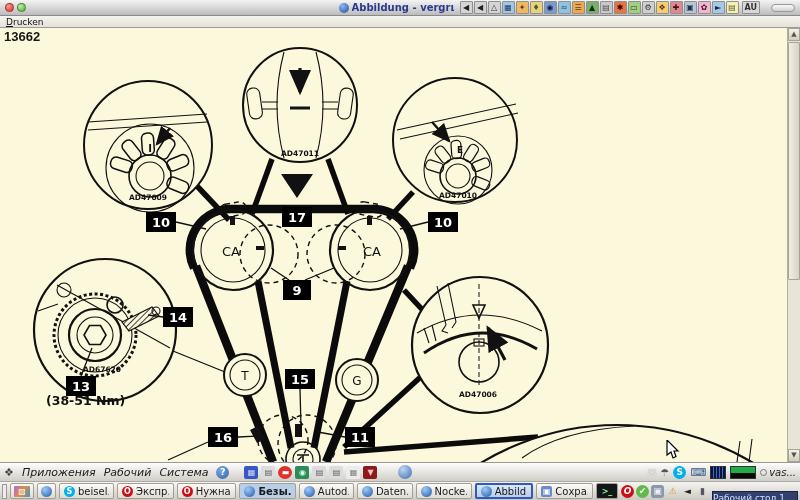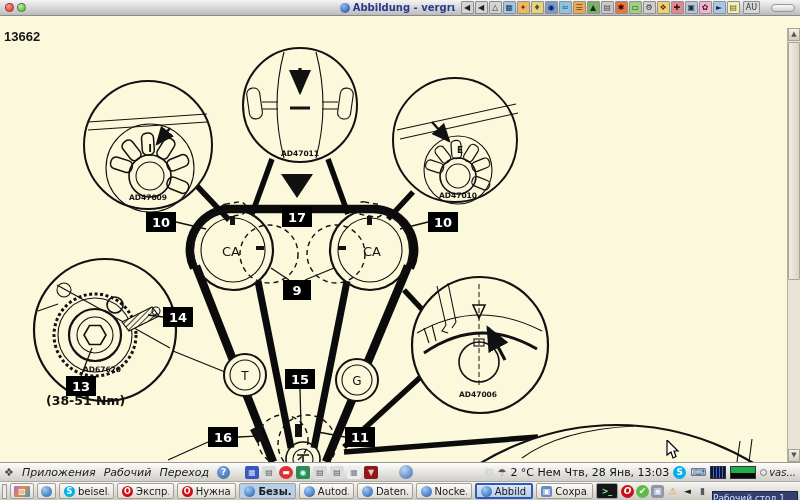--- a/index.html
+++ b/index.html
@@ -16,21 +16,21 @@
   .wbtn.green { background:radial-gradient(circle at 35% 30%, #c2f0a6, #3fae32); }
   .tspacer { flex:1; }
   .appicon { width:10px; height:10px; border-radius:50%; flex:0 0 auto;
     background:radial-gradient(circle at 35% 30%, #8fb8f0, #1a4a9e); }
   .wtitle { font-size:10px; font-weight:bold; color:#2a3b8e; white-space:nowrap;
     max-width:102px; overflow:hidden; margin-right:3px; }
   .tbicons { display:flex; gap:1px; }
   .tbic { width:13px; height:13px; border:1px solid #909090; border-radius:1px;
     font-size:8px; line-height:11px; text-align:center; overflow:hidden; cursor:default; }
   .aubtn { height:13px; border:1px solid #909090; background:#d8d8d8; font-size:8px;
-    font-weight:normal; color:#333; padding:0 2px; border-radius:1px; font-family:inherit; }
+    font-weight:bold; color:#333; padding:0 2px; border-radius:1px; font-family:inherit; }
   .pill { width:24px; height:8px; border:1px solid #999; border-radius:4px;
     background:linear-gradient(#fafafa,#d0d0d0); margin-left:8px; }
 
   
   .menubar { position:absolute; top:16px; left:0; width:800px; height:12px;
     background:linear-gradient(#f6f4ee,#e4e1d8); border-bottom:1px solid #9c9c9c;
     display:flex; align-items:center; padding:0 6px; font-size:9px; color:#111; }
   .menu-item::first-letter { text-decoration:underline; }
 
   
@@ -166,20 +166,23 @@
         <span class="tbic" style="background: rgb(224, 136, 144); color: rgb(68, 17, 17);"><i>✚</i></span>
         <span class="tbic" style="background: rgb(184, 196, 216); color: rgb(34, 51, 68);"><i>▣</i></span>
         <span class="tbic" style="background: rgb(240, 184, 208); color: rgb(85, 17, 51);"><i>✿</i></span>
         <span class="tbic" style="background: rgb(168, 200, 232); color: rgb(17, 34, 68);"><i>►</i></span>
         <span class="tbic" style="background: rgb(244, 240, 176); color: rgb(85, 85, 51);"><i>▤</i></span>
       </div>
     <button class="aubtn">AU</button>
     <span class="pill"></span>
   </div>
 
+  <div class="menubar">
+    <span class="menu-item">Drucken</span>
+  </div>
 
   <div class="content">
     <svg class="diagram" width="787" height="434" viewBox="0 0 787 434">
       <defs>
         <marker id="ah" markerWidth="9" markerHeight="9" refX="7" refY="3.5" orient="auto">
           <path d="M0,0 L8,3.5 L0,7 Z" fill="#111"></path>
         </marker>
         <pattern id="hatch" width="4" height="4" patternUnits="userSpaceOnUse" patternTransform="rotate(45)">
           <rect width="4" height="4" fill="#fcf8dc"></rect>
           <line x1="0" y1="0" x2="0" y2="4" stroke="#111" stroke-width="1.6"></line>
@@ -378,39 +381,38 @@
       <polygon points="1,0 1,15 5,12 7,18 10,16.5 8,11 12,11" fill="#fff" stroke="#000" stroke-width="1.2"></polygon>
     </svg>
   </div>
 
   <div class="panel1">
     <span class="foot">❖</span>
     <div class="pmenus">
 
     <span class="pmenu"><i>Приложения</i></span>
         <span class="pmenu"><i>Рабочий</i></span>
-        <span class="pmenu"><i>Переход</i></span>
+        <span class="pmenu"><i>Система</i></span>
       </div>
     <span class="help-ic">?</span>
     <div class="launchers">
 
     <span class="lic" style="background: rgb(58, 86, 192); color: rgb(207, 224, 255);"><i>▦</i></span>
         <span class="lic" style="background: rgb(220, 220, 220); color: rgb(85, 85, 85);"><i>▤</i></span>
         <span class="lic" style="background: rgb(224, 48, 48); color: rgb(255, 255, 255); border-radius: 50%;"><i>▬</i></span>
         <span class="lic" style="background: rgb(46, 139, 87); color: rgb(204, 255, 238);"><i>◉</i></span>
         <span class="lic" style="background: rgb(220, 220, 220); color: rgb(85, 85, 85);"><i>▤</i></span>
         <span class="lic" style="background: rgb(220, 220, 220); color: rgb(85, 85, 85);"><i>▤</i></span>
         <span class="lic" style="background: rgb(236, 236, 236); color: rgb(119, 119, 119);"><i>▦</i></span>
         <span class="lic" style="background: rgb(139, 26, 26); color: rgb(240, 192, 192);"><i>▼</i></span>
       </div>
     <span class="globe-ic"></span>
     <div class="p1right">
       <span class="env-ic">✉</span>
       <span class="weather-ic">☂</span>
-      <span class="pclock">2 °С Нем Чтв, 28 Янв, 13:03</span>
       <span class="skype-ic">S</span>
       <span class="kbd-ic">⌨</span>
       <span class="mon1"></span>
       <span class="mon2"></span>
       <span class="vas">
           <i class="vas-dot"></i>
           <i>vas...</i>
         </span>
     </div>
   </div>

